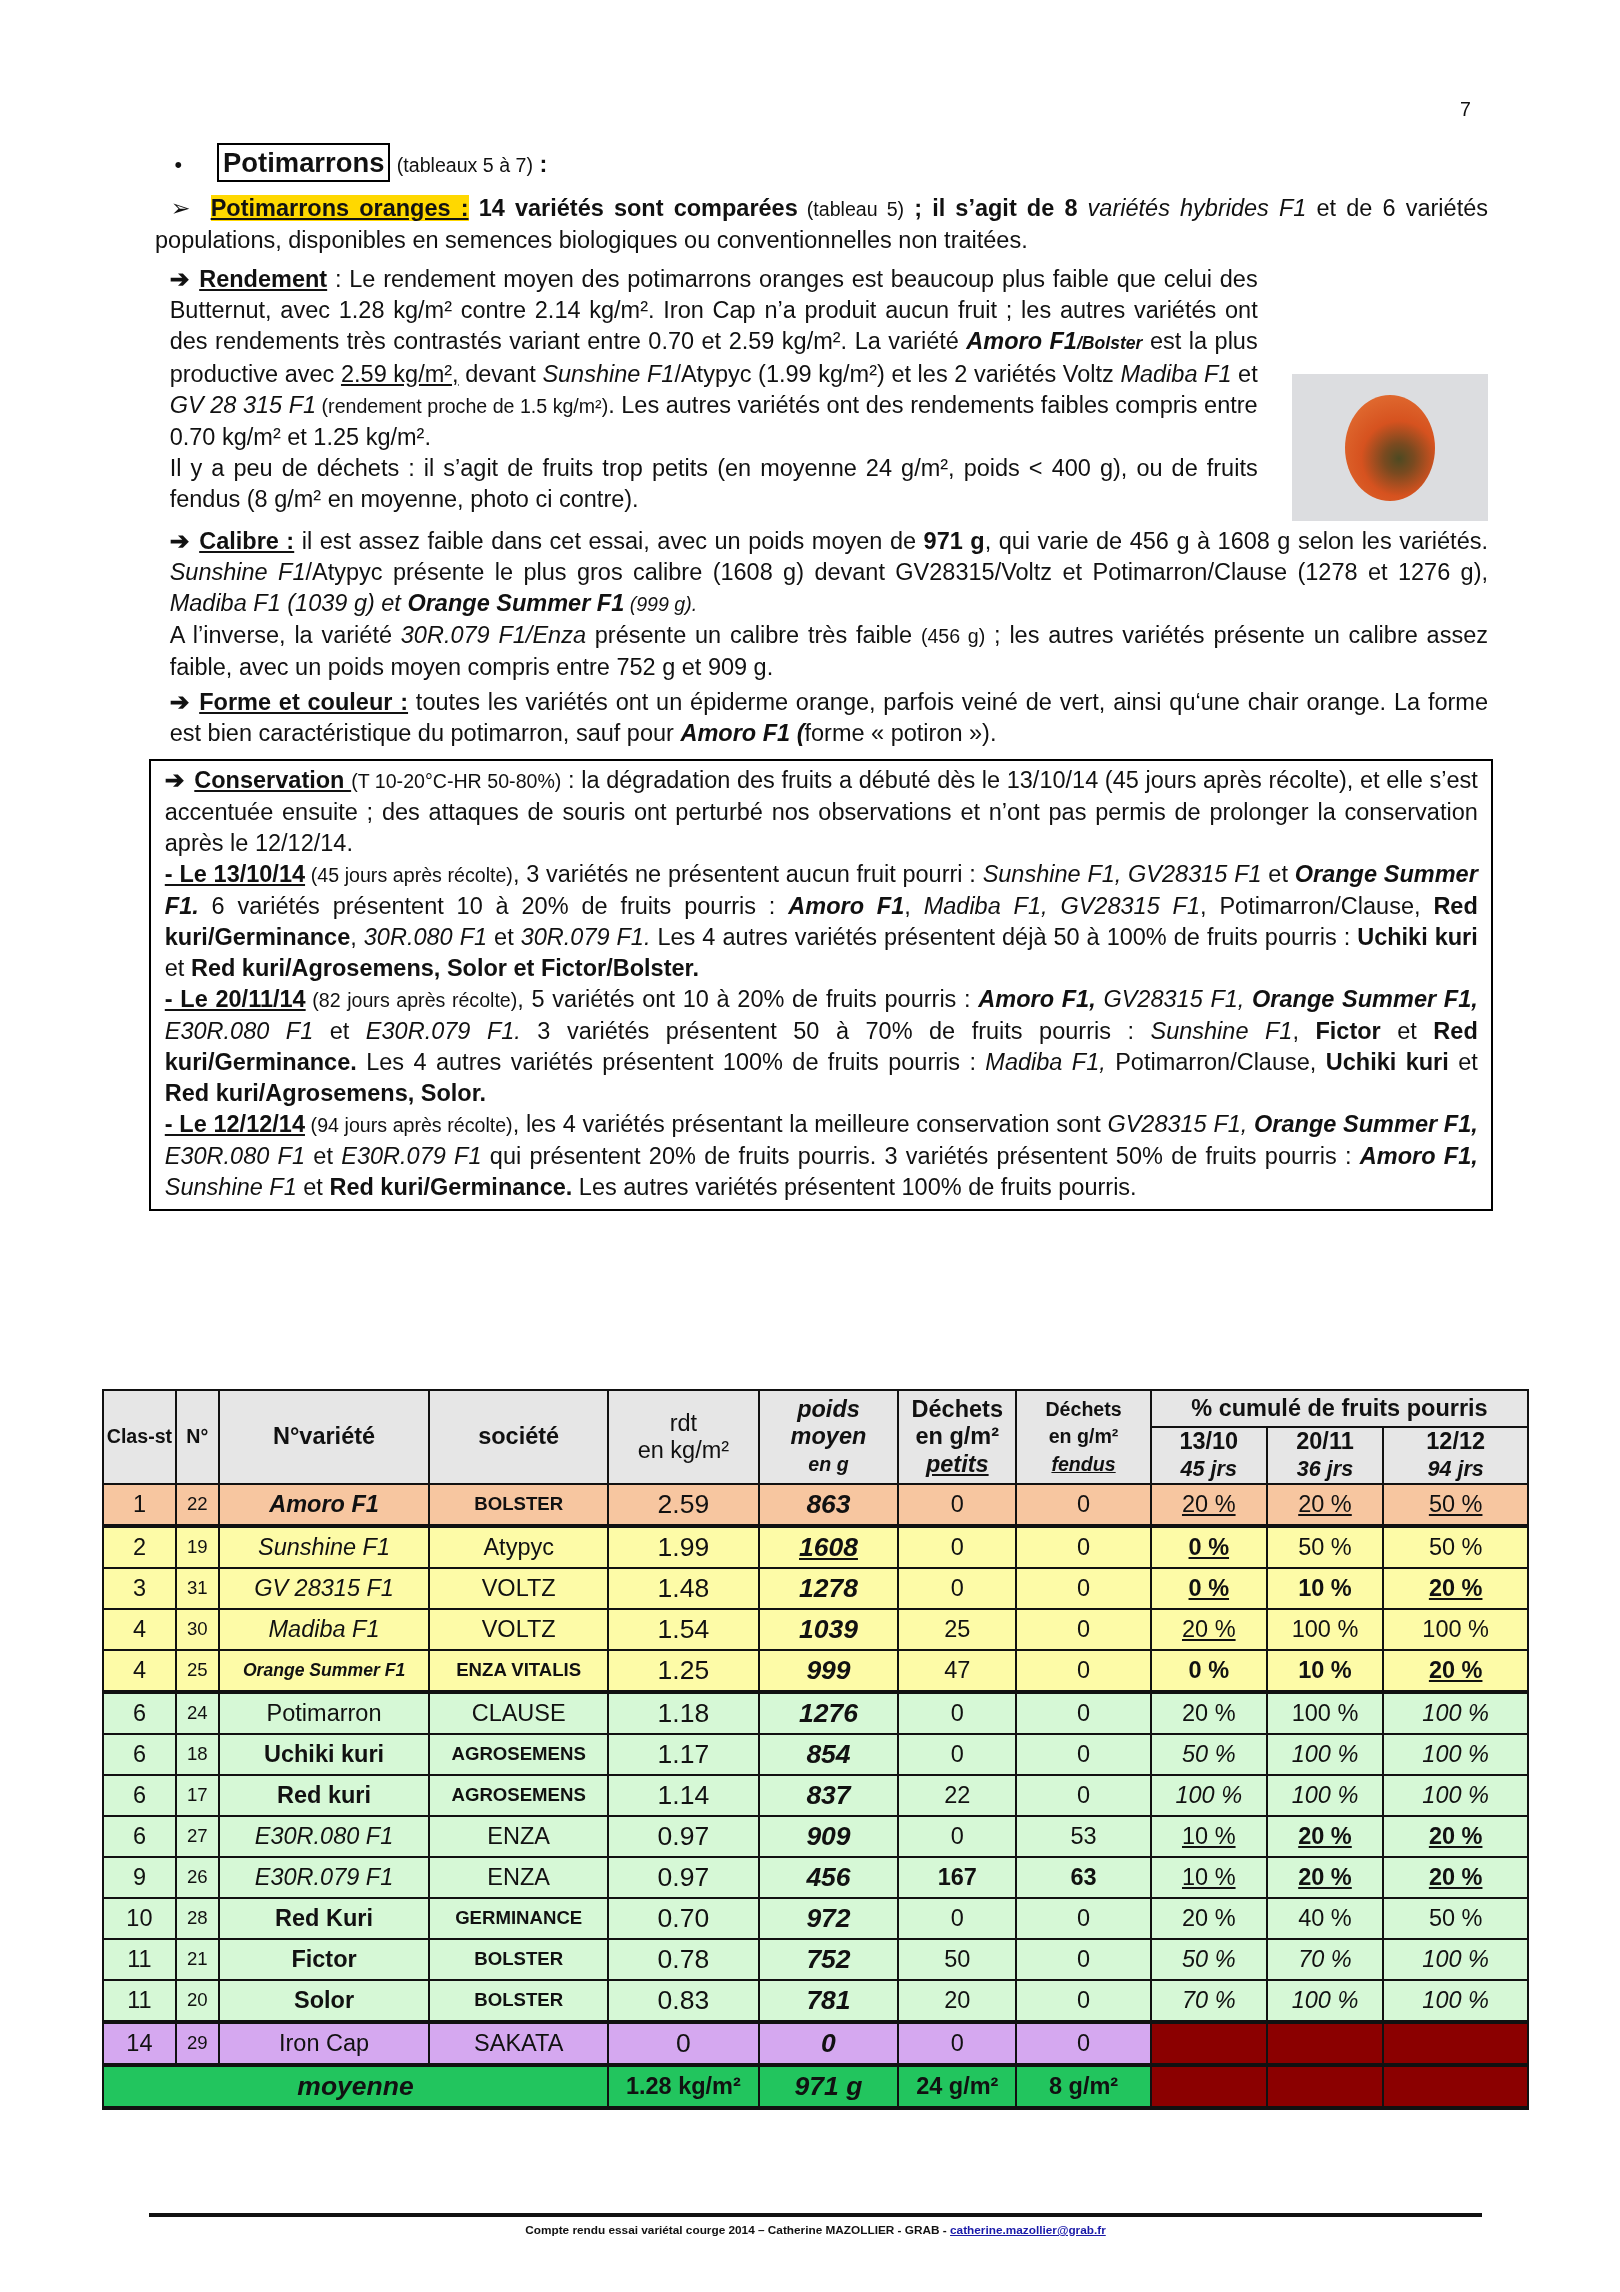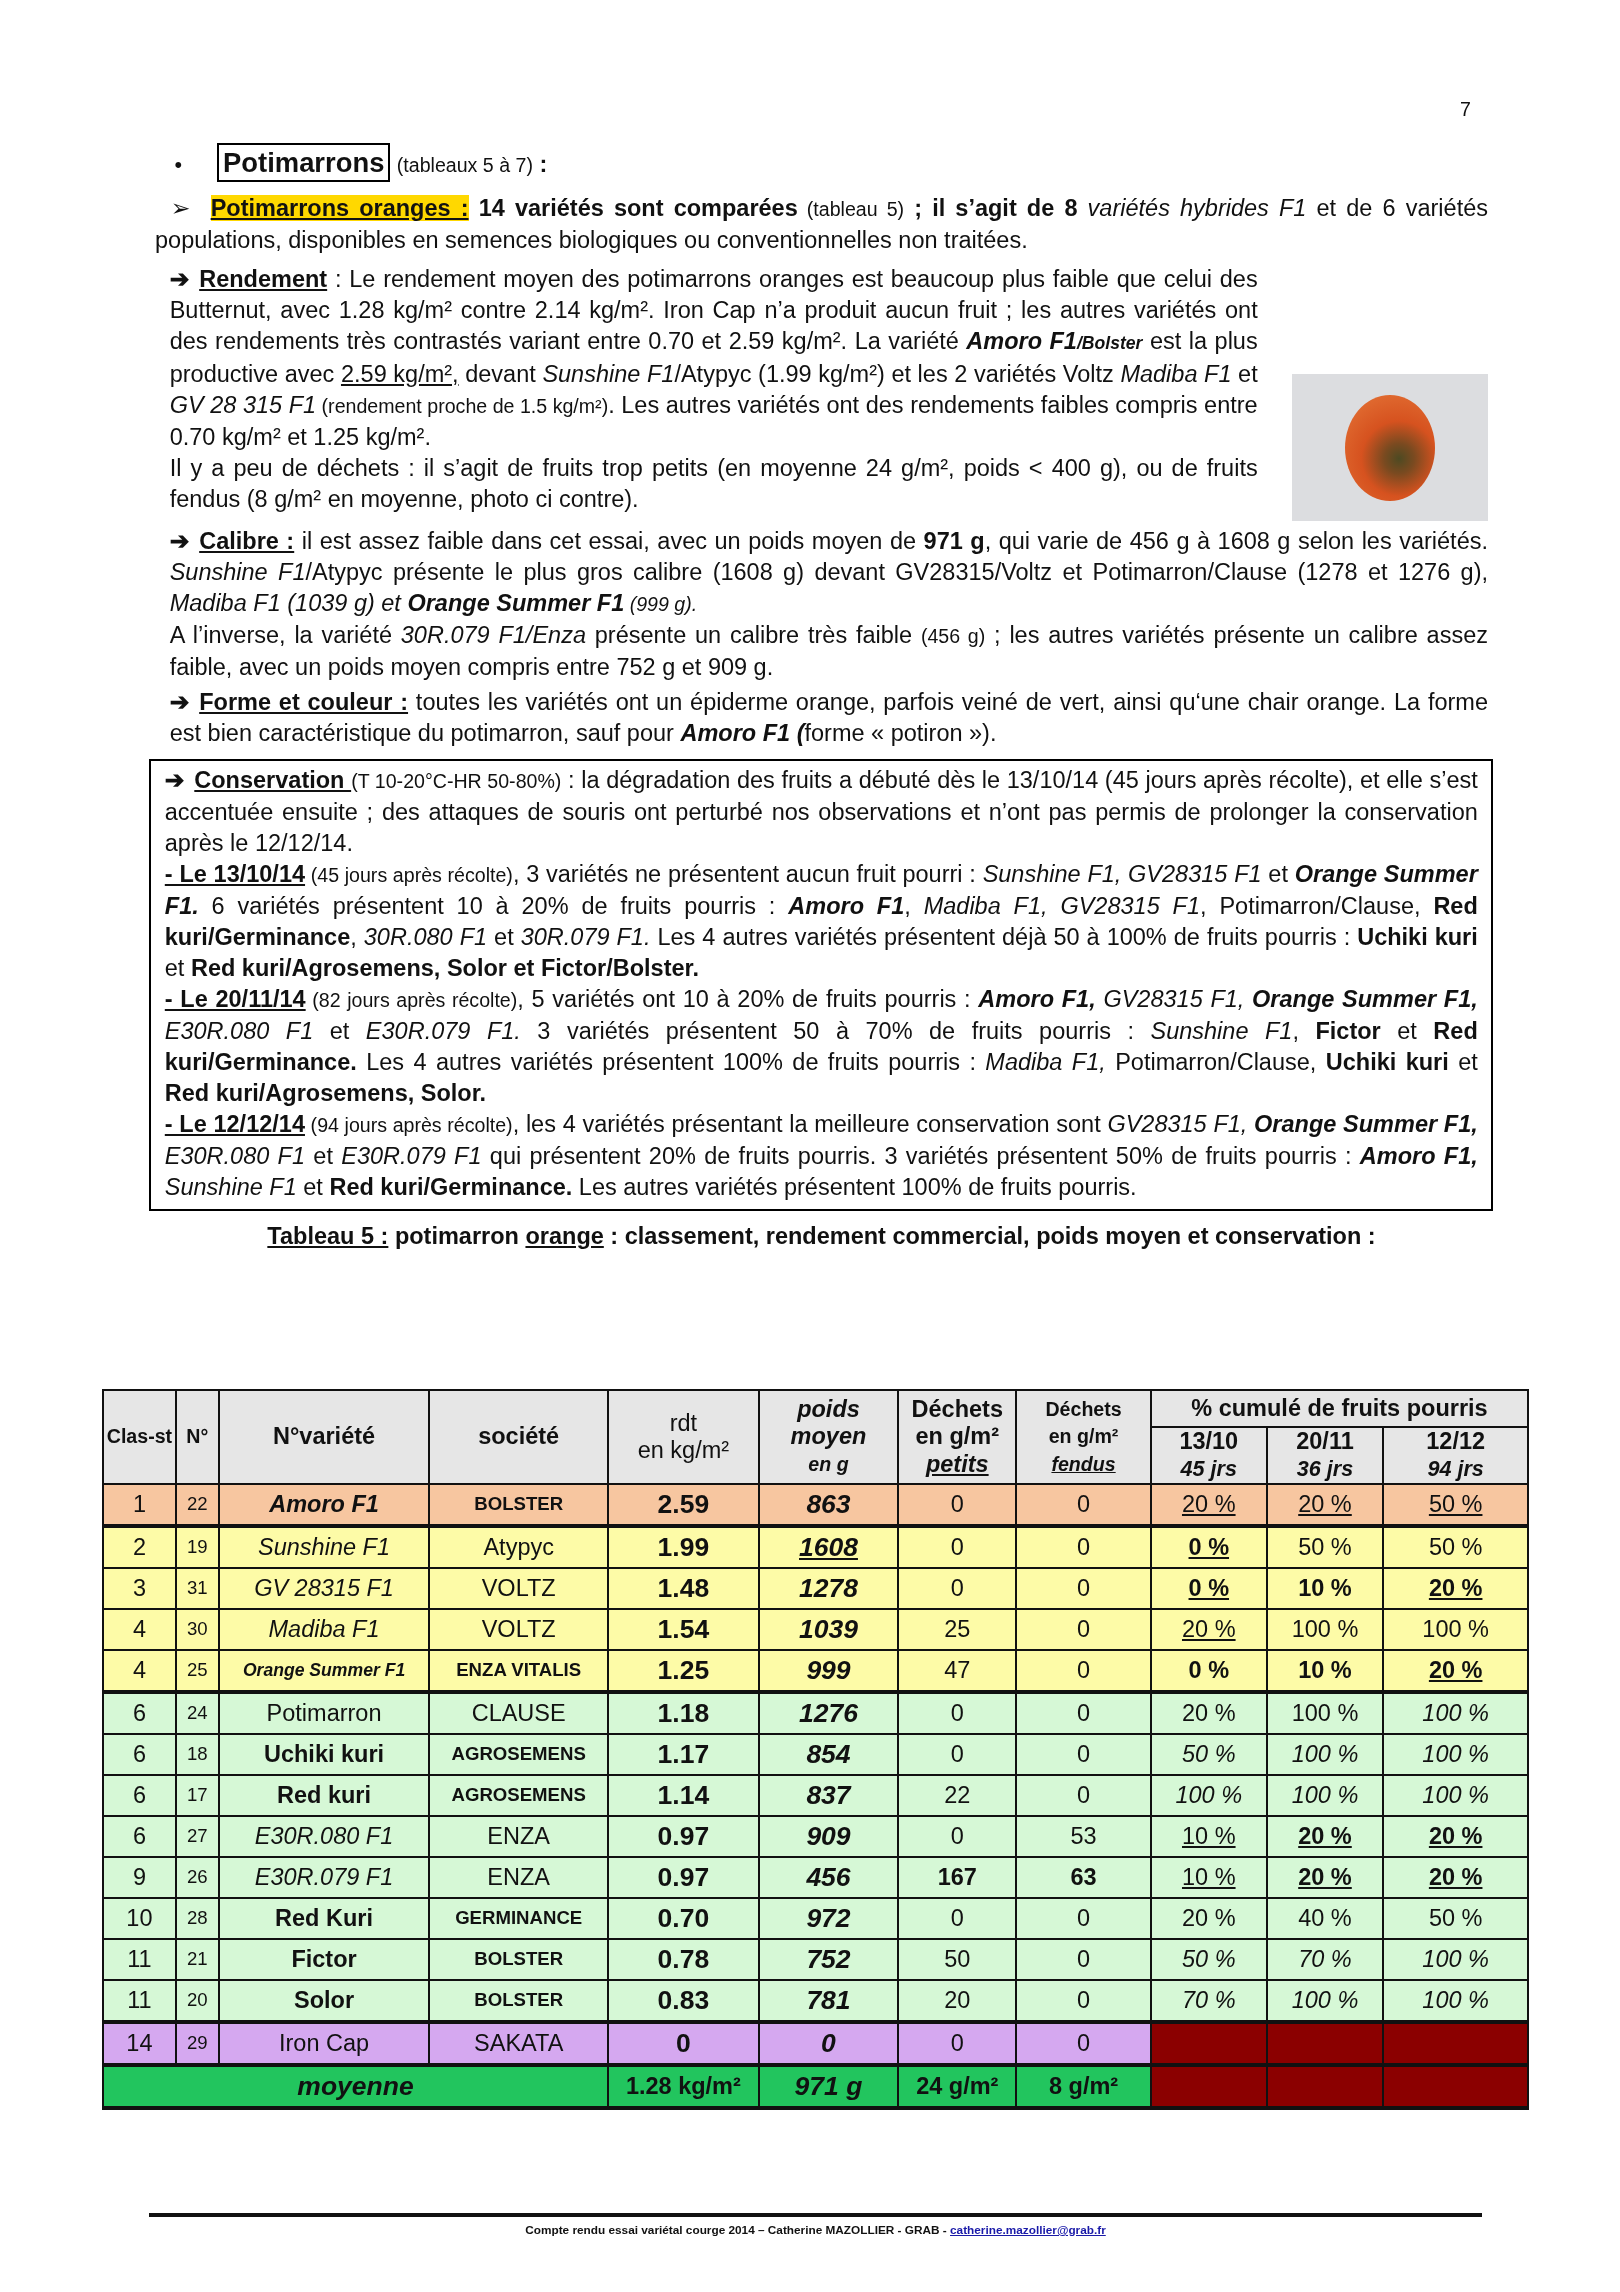--- a/index.html
+++ b/index.html
@@ -30,21 +30,21 @@
   table.data .hdr-it { font-style: italic; font-weight: bold; }
   table.data .sub-jrs { font-style: italic; font-size: 21.6px; }
   tr.r-orange td { background: #f7c6a0; }
   tr.r-yellow td { background: #fdfba7; }
   tr.r-green td { background: #d6f8d6; }
   tr.r-purple td { background: #d5a8f0; }
   tr.r-avg td { background: #22c55e; }
   td.dark { background: #8b0000 !important; }
   tr.sep-top td { border-top: 4.9px solid #111; }
   td.num-small { font-size: 18.6px; }
-  td.rdt { font-weight: bold; font-size: 26.5px; }
+  td.rdt { font-weight: normal; font-size: 26.5px; }
   td.poids { font-weight: bold; font-style: italic; font-size: 26.5px; }
   td.soc-bold { font-weight: bold; font-size: 18.6px; }
   td.name-bi-small { font-weight: bold; font-style: italic; font-size: 17.6px; }
   .f-b { font-weight: bold; }
   .f-i { font-style: italic; }
   .f-u { text-decoration: underline; }
   .footer-rule { position: absolute; left: 149px; top: 2213px; width: 1333px; height: 3.9px; background: #111; }
   .footer { position: absolute; left: 149px; top: 2223px; width: 1333px; text-align: center; font-size: 11.8px; font-weight: bold; }
   .footer a { color: #1a1aa8; text-decoration: underline; }
 </style>
@@ -87,23 +87,20 @@
     <span class="arrow">➔</span><span class="bu">Forme et couleur :</span><span> toutes les variétés ont un épiderme orange, parfois veiné de vert, ainsi qu‘une chair orange. La forme est bien caractéristique du potimarron, sauf pour </span><b><i>Amoro F1 (</i></b><span>forme « potiron »).</span>
   </div>
 
   <div class="cons-box">
     <p><span class="arrow">➔</span><span class="bu">Conservation </span><span class="small">(T 10-20°C-HR 50-80%)</span><span> : la dégradation des fruits a débuté dès le 13/10/14 (45 jours après récolte), et elle s’est accentuée ensuite ; des attaques de souris ont perturbé nos observations et n’ont pas permis de prolonger la conservation après le 12/12/14.</span></p>
     <p><span class="bu">- Le 13/10/14</span><span class="small"> (45 jours après récolte)</span><span>, 3 variétés ne présentent aucun fruit pourri : </span><i>Sunshine F1, GV28315 F1</i><span> et </span><b><i>Orange Summer F1.</i></b><span> 6 variétés présentent 10 à 20% de fruits pourris : </span><b><i>Amoro F1</i></b><span>, </span><i>Madiba F1, GV28315 F1</i><span>, Potimarron/Clause, </span><b>Red kuri/Germinance</b><span>, </span><i>30R.080 F1</i><span> et </span><i>30R.079 F1.</i><span> Les 4 autres variétés présentent déjà 50 à 100% de fruits pourris : </span><b>Uchiki kuri</b><span> et </span><b>Red kuri/Agrosemens, Solor et Fictor/Bolster.</b></p>
     <p><span class="bu">- Le 20/11/14</span><span class="small"> (82 jours après récolte)</span><span>, 5 variétés ont 10 à 20% de fruits pourris : </span><b><i>Amoro F1,</i></b><i> GV28315 F1,</i><b><i> Orange Summer F1,</i></b><i> E30R.080 F1</i><span> et </span><i>E30R.079 F1.</i><span> 3 variétés présentent 50 à 70% de fruits pourris : </span><i>Sunshine F1</i><span>, </span><b>Fictor</b><span> et </span><b>Red kuri/Germinance.</b><span> Les 4 autres variétés présentent 100% de fruits pourris : </span><i>Madiba F1,</i><span> Potimarron/Clause, </span><b>Uchiki kuri</b><span> et </span><b>Red kuri/Agrosemens, Solor.</b></p>
     <p><span class="bu">- Le 12/12/14</span><span class="small"> (94 jours après récolte)</span><span>, les 4 variétés présentant la meilleure conservation sont </span><i>GV28315 F1,</i><b><i> Orange Summer F1,</i></b><i> E30R.080 F1</i><span> et </span><i>E30R.079 F1</i><span> qui présentent 20% de fruits pourris. 3 variétés présentent 50% de fruits pourris : </span><b><i>Amoro F1,</i></b><i> Sunshine F1</i><span> et </span><b>Red kuri/Germinance.</b><span> Les autres variétés présentent 100% de fruits pourris.</span></p>
   </div>
 
-  <div class="table-title">
-    <span class="u">Tableau 5 :</span><span> potimarron </span><span class="u">orange</span><span>  : classement, rendement commercial, poids moyen et conservation :</span>
-  </div>
 </div>
 
 <table class="data">
   <colgroup>
     <col style="width:73px">
       <col style="width:43px">
       <col style="width:211px">
       <col style="width:179px">
     <col style="width:151px">
       <col style="width:140px">

